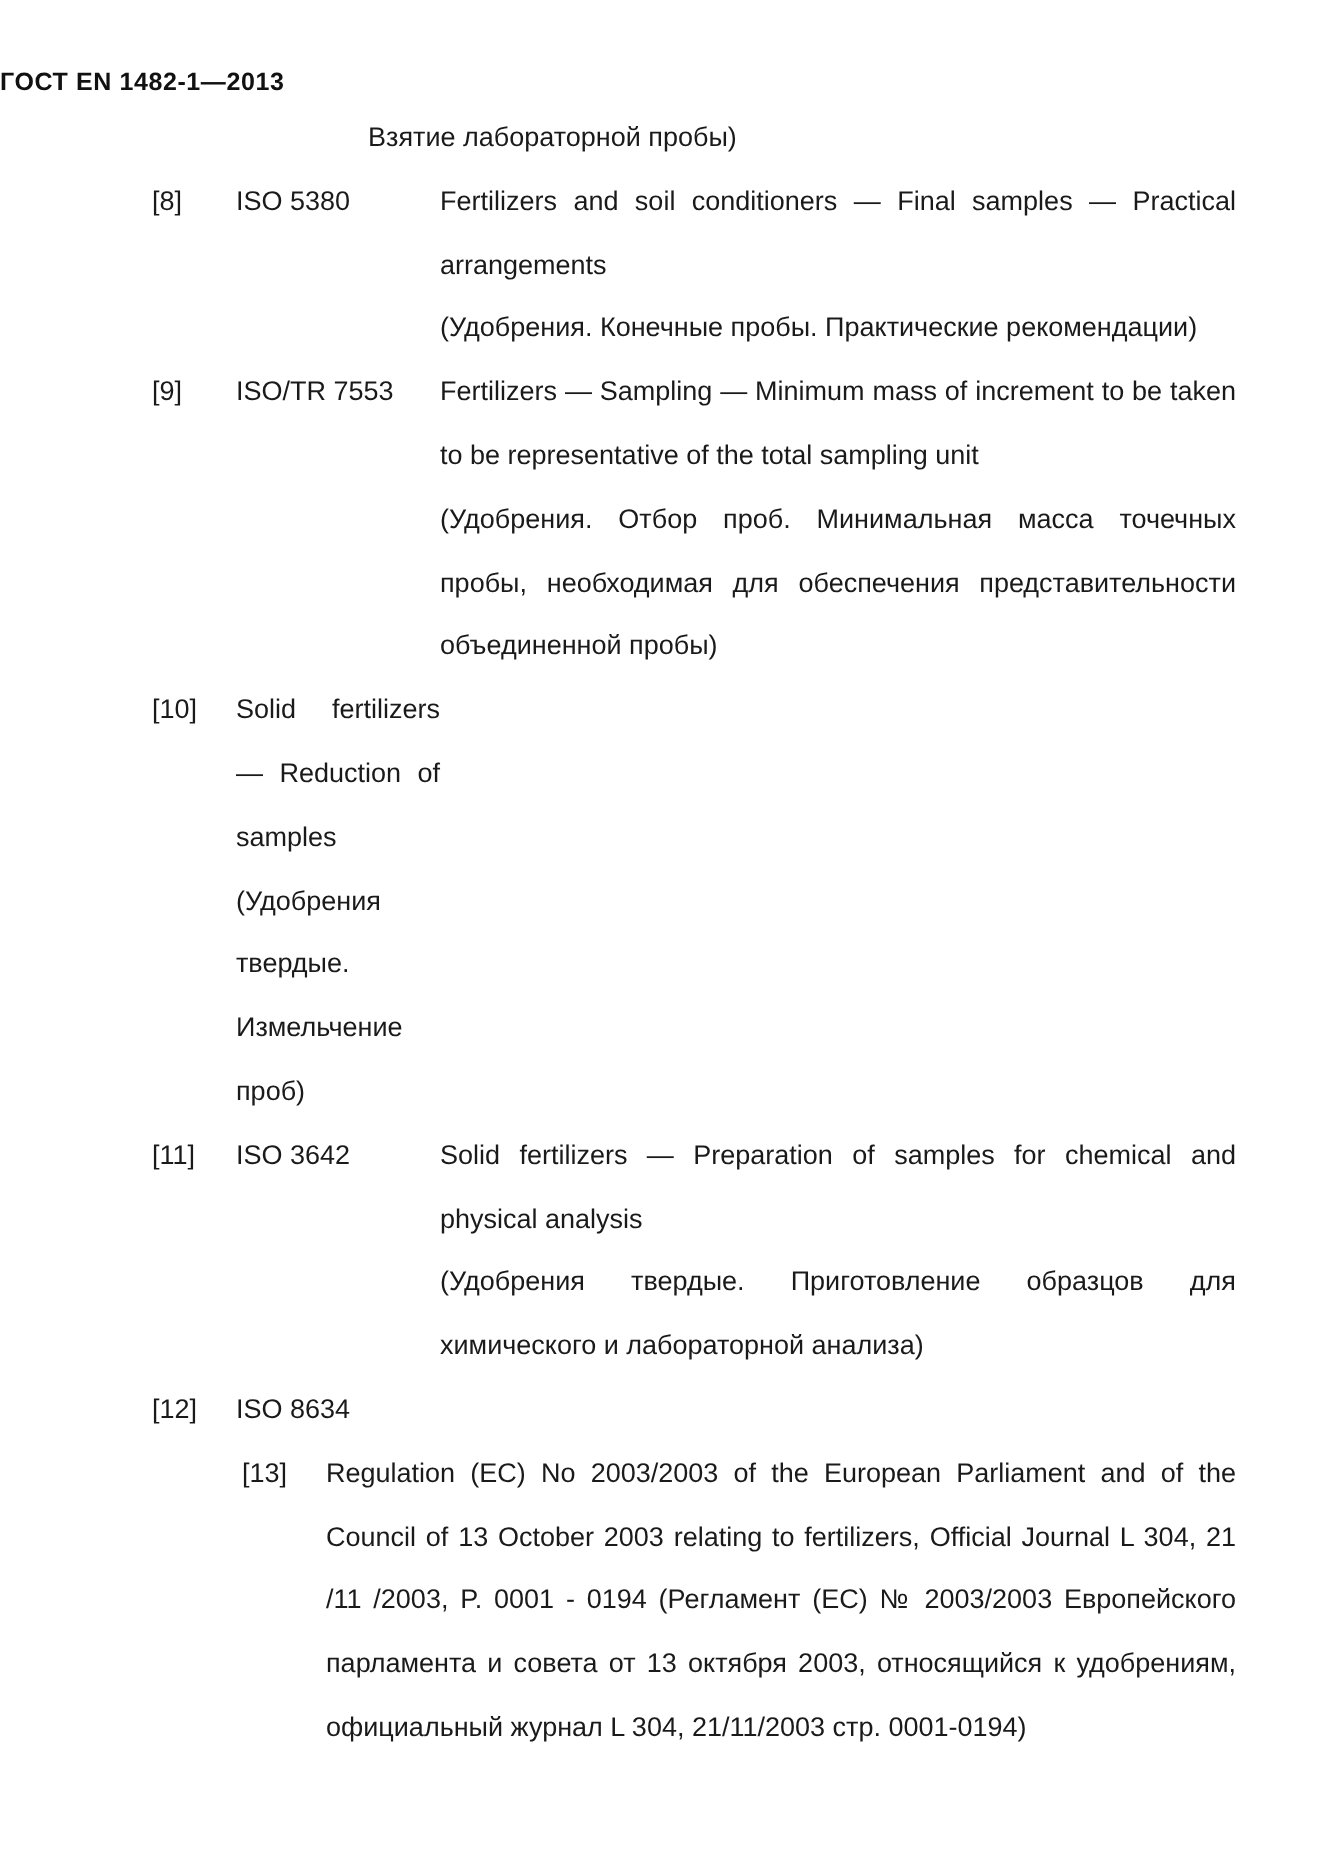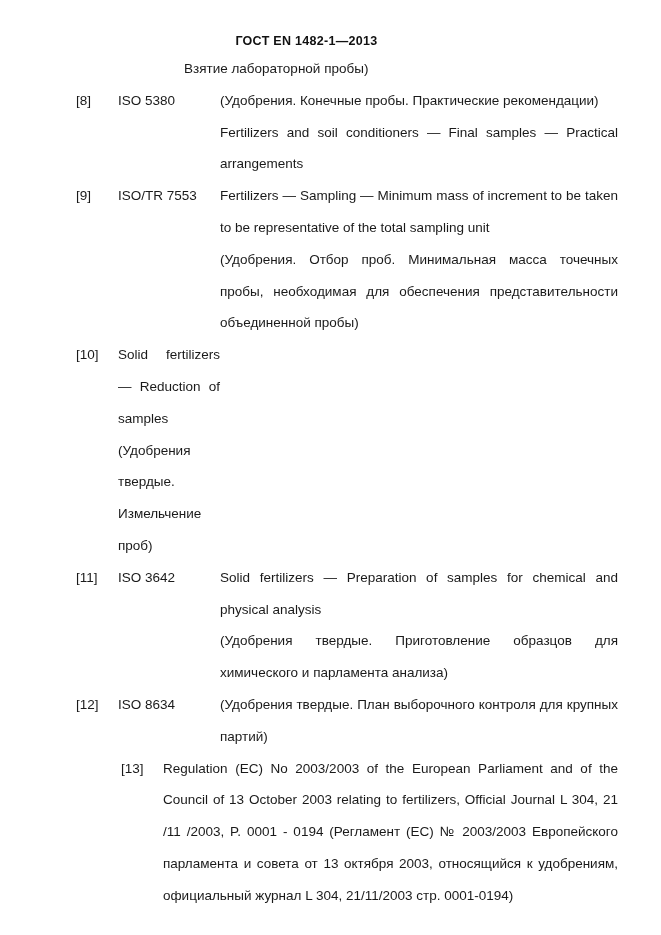--- a/index.html
+++ b/index.html
@@ -11,21 +11,21 @@
     position: relative;
     width: 661px;
     height: 935px;
     background: #ffffff;
     overflow: hidden;
     font-family: "Liberation Sans", sans-serif;
     color: #1a1a1a;
   }
   .doc-header {
     margin: 34px 48px 0 0;
-    text-align: center;
+    text-align: left;
     font-size: 12.5px;
     font-weight: bold;
     letter-spacing: 0.3px;
     line-height: 15px;
     color: #111111;
   }
   .bib {
     margin: 4px 43px 0 76px; 
     font-size: 13.5px;
     line-height: 31.8px;
@@ -63,22 +63,22 @@
   <div class="doc-header">ГОСТ EN 1482-1—2013</div>
 
   <div class="bib">
 
     <div class="cont-line">Взятие лабораторной пробы)</div>
 
     <div class="entry">
       <div class="num">[8]</div>
       <div class="code">ISO 5380</div>
       <div class="texts">
+        <p class="para">Fertilizers and soil conditioners — Final samples — Practical arrangements</p>
         <p class="para">(Удобрения. Конечные пробы. Практические рекомендации)</p>
-        <p class="para">Fertilizers and soil conditioners — Final samples — Practical arrangements</p>
       </div>
     </div>
 
     <div class="entry">
       <div class="num">[9]</div>
       <div class="code">ISO/TR 7553</div>
       <div class="texts">
         <p class="para">Fertilizers — Sampling — Minimum mass of increment to be taken to be representative of the total sampling unit</p>
         <p class="para">(Удобрения. Отбор проб. Минимальная масса точечных пробы, необходимая для обеспечения представительности объединенной пробы)</p>
       </div>
@@ -90,29 +90,28 @@
         <p class="para">Solid fertilizers — Reduction of samples</p>
         <p class="para">(Удобрения твердые. Измельчение проб)</p>
       </div>
     </div>
 
     <div class="entry">
       <div class="num">[11]</div>
       <div class="code">ISO 3642</div>
       <div class="texts">
         <p class="para">Solid fertilizers — Preparation of samples for chemical and physical analysis</p>
-        <p class="para">(Удобрения твердые. Приготовление образцов для химического и парламента анализа)</p>
+        <p class="para">(Удобрения твердые. Приготовление образцов для химического и лабораторной анализа)</p>
       </div>
     </div>
 
     <div class="entry">
       <div class="num">[12]</div>
       <div class="code">ISO 8634</div>
       <div class="texts">
-        <p class="para">(Удобрения твердые. План выборочного контроля для крупных партий)</p>
       </div>
     </div>
 
     <div class="entry wide">
       <div class="num">[13]</div>
       <div class="texts">
         <p class="para">Regulation (EC) No 2003/2003 of the European Parliament and of the Council of 13 October 2003 relating to fertilizers, Official Journal L 304, 21 /11 /2003, P. 0001 - 0194 (Регламент (ЕС) № 2003/2003 Европейского парламента и совета от 13 октября 2003, относящийся к удобрениям, официальный журнал L 304, 21/11/2003 стр. 0001-0194)</p>
       </div>
     </div>
 

